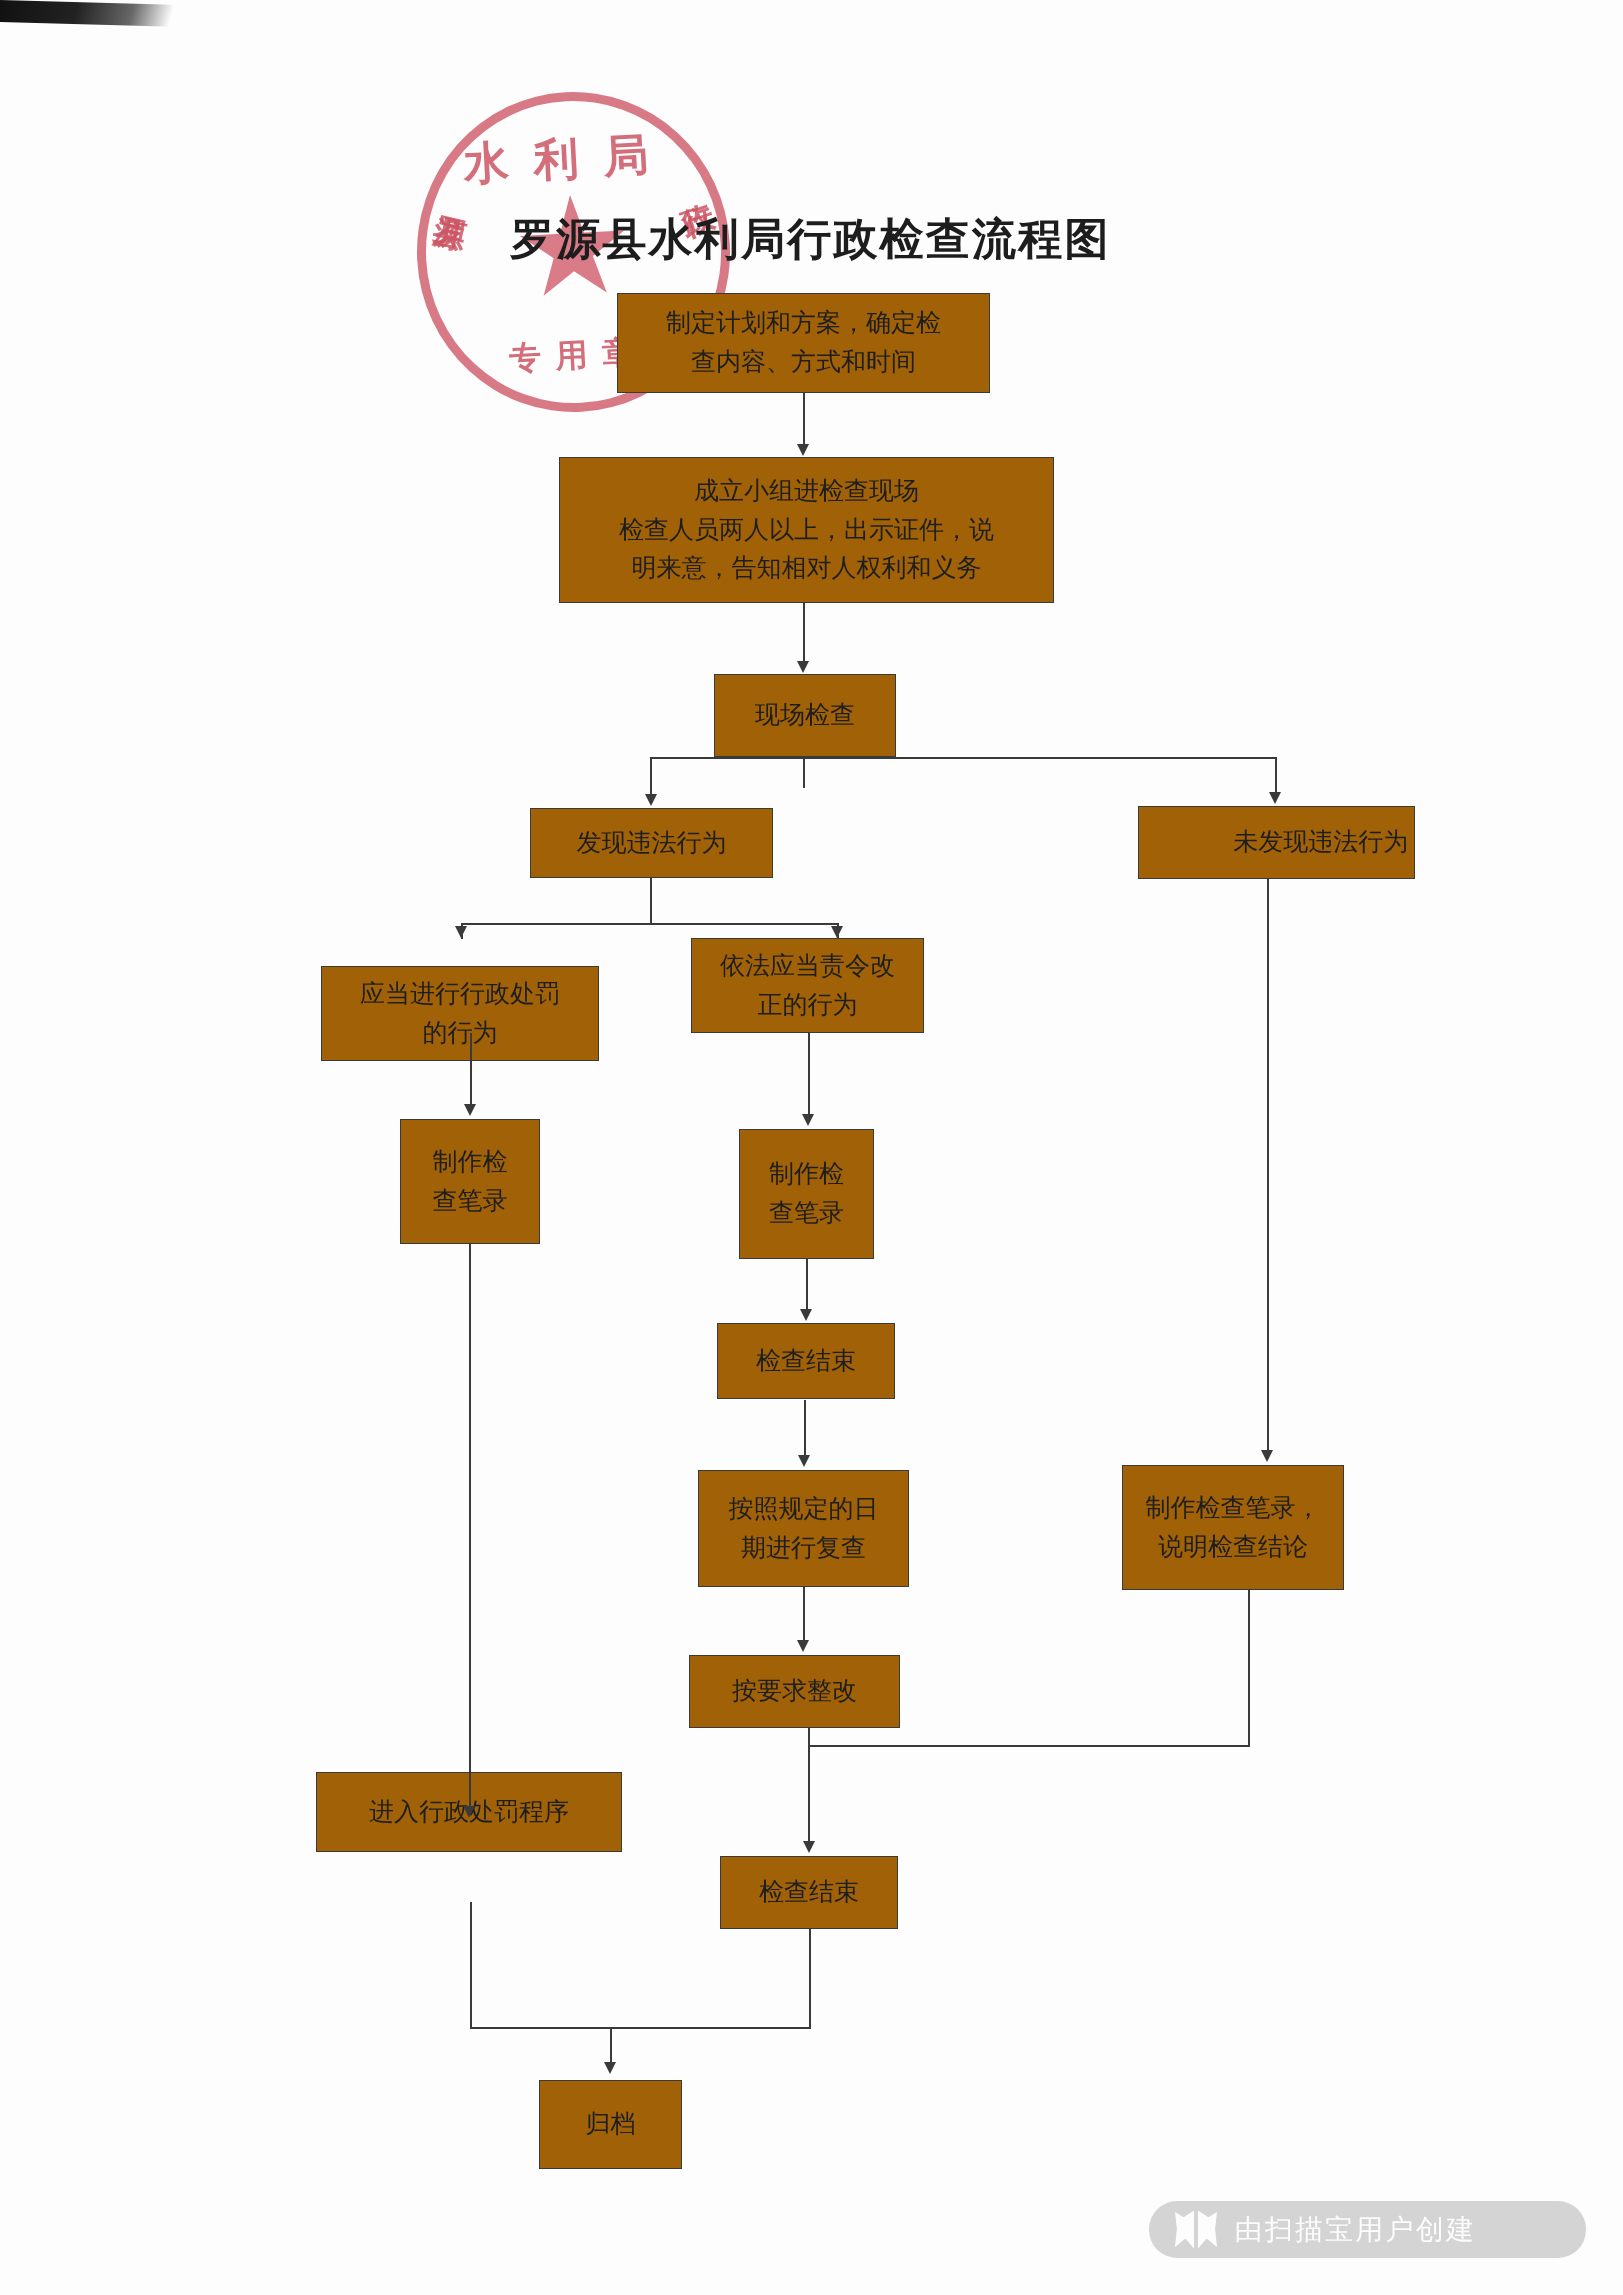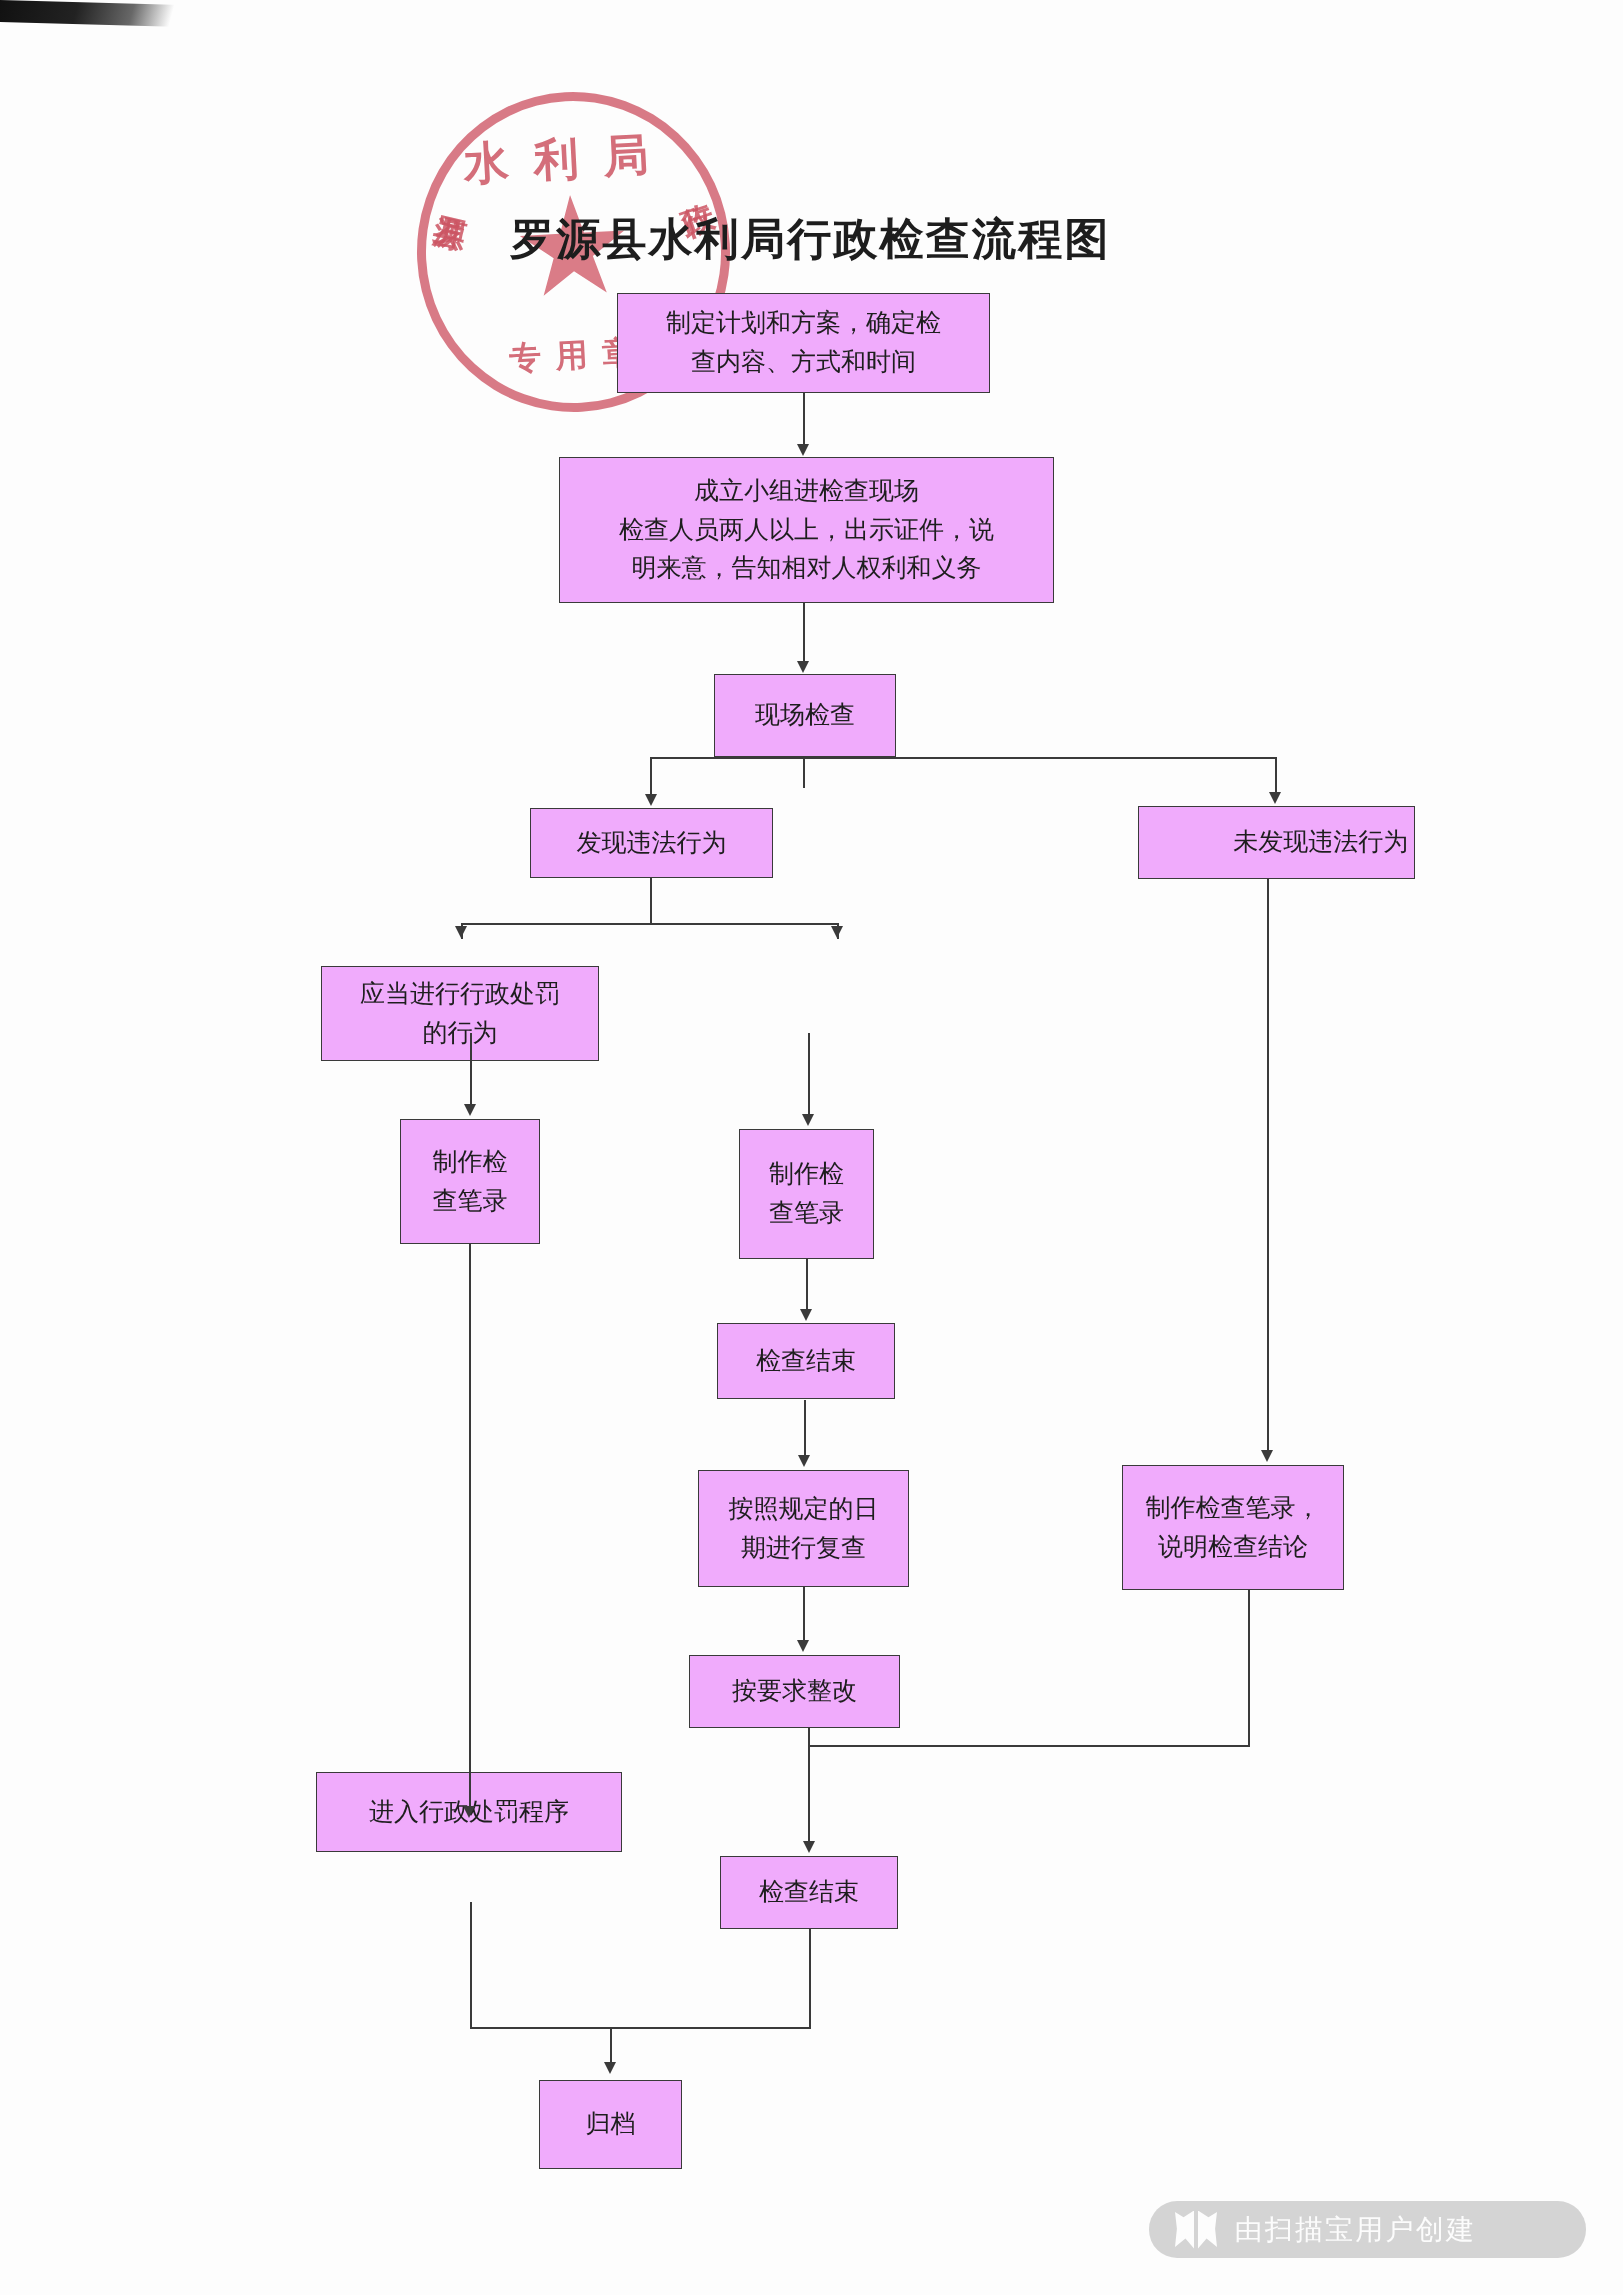--- a/index.html
+++ b/index.html
@@ -51,21 +51,21 @@
   .title{
     position:absolute;left:510px;top:210px;width:597px;
     font-family:"DejaVu Serif","Liberation Serif",serif;
     font-size:44px;font-weight:bold;color:#1d1d1d;
     letter-spacing:2.2px;white-space:nowrap;
   }
 
   
   .node{
     position:absolute;box-sizing:border-box;
-    border:1.7px solid #3a3a3a;background:#f0abfc;
+    border:1.7px solid #3a3a3a;background:#a16207;
     display:flex;align-items:center;justify-content:center;
     text-align:center;color:#1e1e1e;
     font-family:"DejaVu Serif","Liberation Serif",serif;
     font-size:25px;line-height:1.55;padding:2.9px 5.8px;
   }
   .node span{display:block;}
 
   
   .ln{position:absolute;background:#3a3a3a;}
   .ln.v{width:1.7px;}
@@ -146,20 +146,26 @@
       </div>
   </div>
 
   <div class="node" style="left:321px;top:938px;width:278px;height:95px;margin-top:28px;">
     <div>
       <span>应当进行行政处罚</span>
       <span>的行为</span>
     </div>
   </div>
 
+  <div class="node" style="left:691px;top:938px;width:233px;height:95px;">
+    <div>
+      <span>依法应当责令改</span>
+      <span>正的行为</span>
+    </div>
+  </div>
 
   <div class="node" style="left:400px;top:1119px;width:140px;height:125px;">
     <div>
       <span>制作检</span>
       <span>查笔录</span>
     </div>
   </div>
 
   <div class="node" style="left:739px;top:1129px;width:135px;height:130px;">
     <div>

